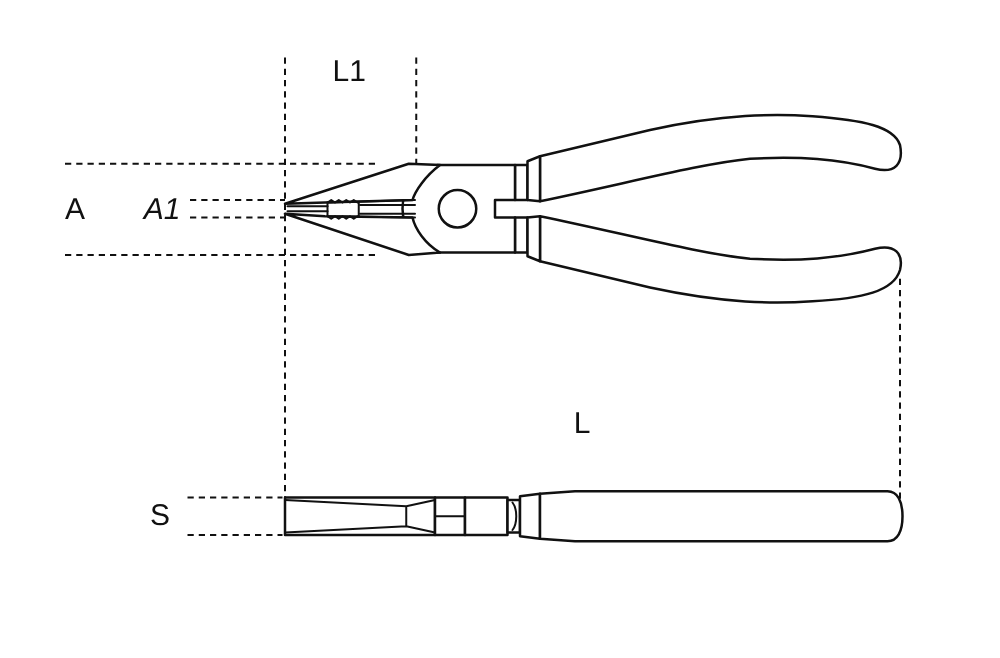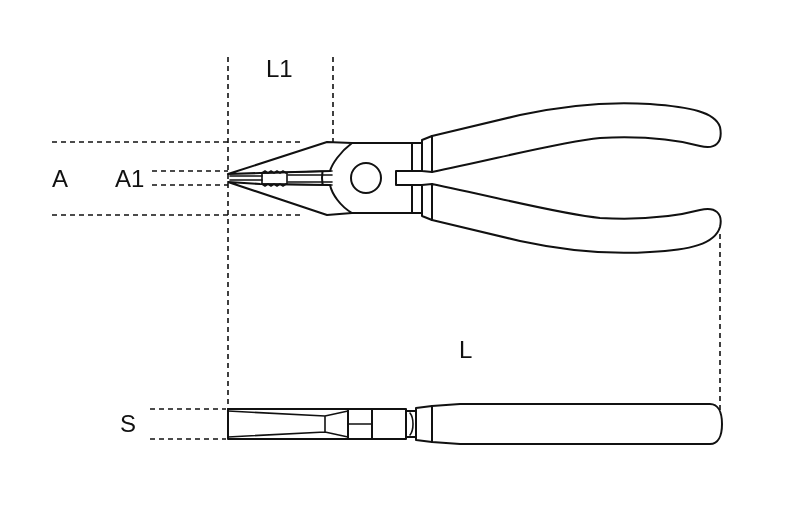--- a/index.html
+++ b/index.html
@@ -1,17 +1,17 @@
 <!DOCTYPE html>
 <html><head>
   <meta charset="utf-8">
   <style>
     html, body { margin: 0; padding: 0; background: #ffffff; }
     body { width: 800px; height: 526px; overflow: hidden; position: relative; }
-    .canvas { position: absolute; left: 0; top: 12px; width: 800px; height: 508px; }
+    .canvas { position: absolute; left: 0; top: 1px; width: 800px; height: 508px; }
     .label {
       position: absolute;
       font-family: "Liberation Sans", "DejaVu Sans", sans-serif;
       font-size: 24px;
       color: #111111;
       line-height: 1;
       white-space: nowrap;
     }
     svg .outline { fill: #ffffff; stroke: #111111; stroke-width: 2; stroke-linejoin: round; stroke-linecap: round; }
     svg .thin { fill: none; stroke: #111111; stroke-width: 1.6; stroke-linejoin: round; stroke-linecap: round; }
@@ -89,16 +89,16 @@
       <path class="thin" d="M410,401 C414,406 414,418 410,423"></path>
       <path class="outline" d="M416,396 L432,394 L432,430 L416,428 Z"></path>
 
       <path class="outline" d="M432,394 L460,392 L710,392 C718,392 722,400 722,412 C722,424 718,432 710,432 L460,432 L432,430 Z"></path>
     </g>
   </svg>
 
   
   <span class="label" style="left:266px; top:45px;">L1</span>
   <span class="label" style="left:52px; top:155px;">A</span>
-  <span class="label" style="left:115px; top:155px;">A1</span>
+  <span class="label" style="left:115px; top:155px;font-style:italic;">A1</span>
   <span class="label" style="left:459px; top:326px;">L</span>
   <span class="label" style="left:120px; top:400px;">S</span>
 </div>
 
 </body></html>

